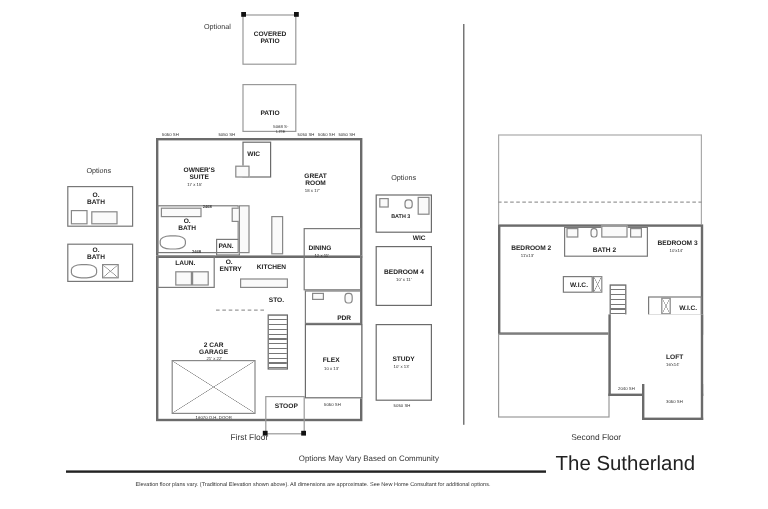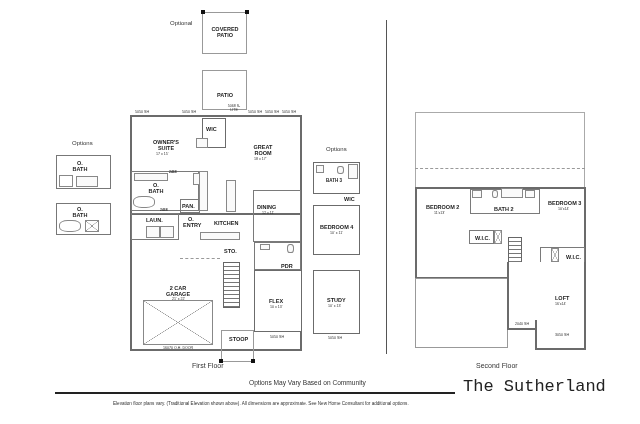--- a/index.html
+++ b/index.html
@@ -19,21 +19,21 @@
       linear-gradient(to top left, transparent calc(50% - 0.5px), #888 50%, transparent calc(50% + 0.5px)); }
   .xbox { position: absolute; border: 1px solid #888; box-sizing: border-box;
     background:
       linear-gradient(to top right, transparent calc(50% - 0.5px), #888 50%, transparent calc(50% + 0.5px)),
       linear-gradient(to top left, transparent calc(50% - 0.5px), #888 50%, transparent calc(50% + 0.5px)); }
   .fixture { position: absolute; border: 1px solid #888; box-sizing: border-box; background: #fafafa; }
   .tub { position: absolute; border: 1px solid #888; border-radius: 40%; box-sizing: border-box; }
   .post { position: absolute; width: 4px; height: 4px; background: #111; }
   .vdivider { position: absolute; left: 386px; top: 20px; width: 1px; height: 334px; background: #555; }
   .hrule { position: absolute; left: 55px; top: 392px; width: 400px; height: 2px; background: #222; }
-  .brand { position: absolute; left: 463px; top: 377px; font-family: Liberation Mono, monospace; font-size: 17px; color: #222; }
+  .brand { position: absolute; left: 463px; top: 377px; font-family: Liberation Sans, sans-serif; font-size: 17px; color: #222; }
   .foot { position: absolute; left: 113px; top: 401px; font-size: 4.6px; color: #333; }
   .vary { position: absolute; left: 249px; top: 379px; font-size: 6.6px; color: #333; }
 </style>
 </head>
 <body>
 
 <div>
 
   <span class="cap" style="left:170px;top:20px;font-size:6px;">Optional</span>
   <div class="thin" style="left:202px;top:12px;width:45px;height:42px;border-color:#999;"></div>

